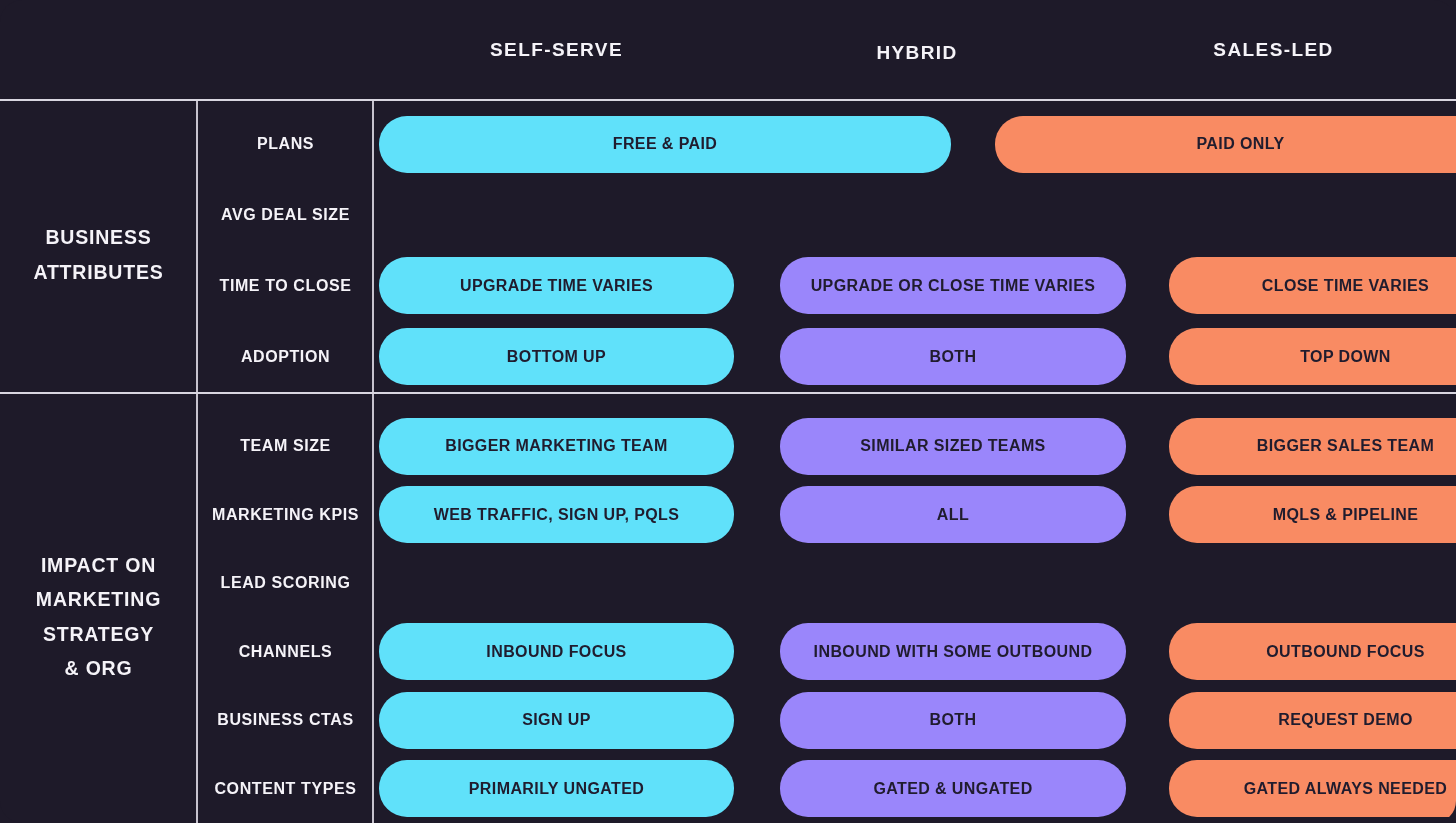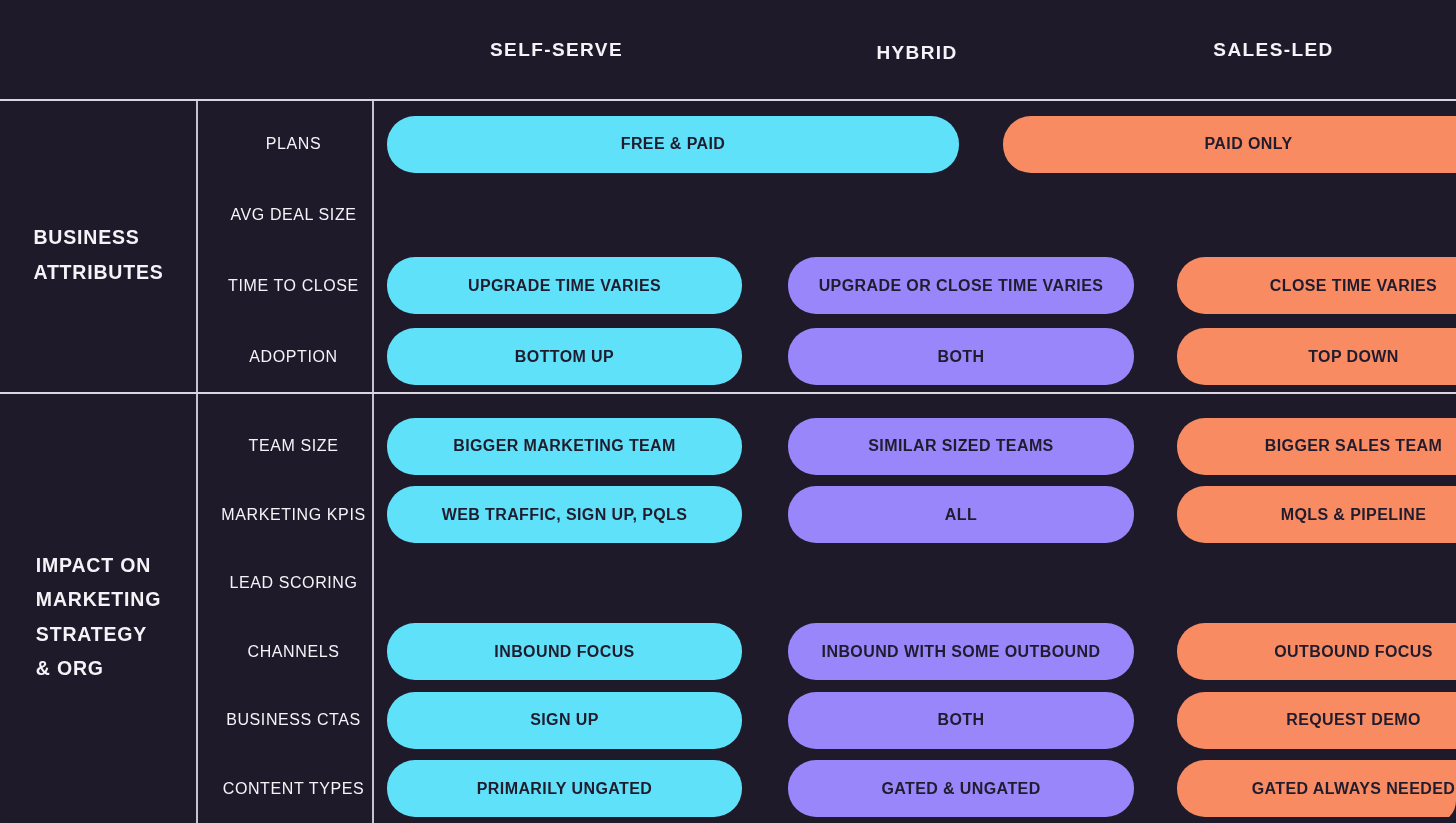--- a/index.html
+++ b/index.html
@@ -40,30 +40,30 @@
   .hcell.c3{width:353px;}
   
   .section{display:flex;box-sizing:border-box;}
   .section.s1{height:291px;}
   .section.s2{height:431px;border-top:2px solid var(--line);}
   .group-cell{
     flex:0 0 197px;display:flex;align-items:center;justify-content:center;
   }
   .group-label{
     color:var(--text-light);font-weight:bold;font-size:19.5px;
-    letter-spacing:.8px;white-space:pre-line;line-height:1.75;margin-top:16px;
+    letter-spacing:.8px;text-align:center;white-space:pre-line;line-height:1.75;margin-top:16px;
   }
   .rows{flex:1;display:flex;flex-direction:column;box-sizing:border-box;}
   .s1 .rows{padding-top:8px;}
   .s2 .rows{padding-top:18px;}
   .row{flex:1;display:flex;align-items:center;}
   .row-label{
     flex:0 0 177px;display:flex;align-items:center;justify-content:center;
-    color:var(--text-light);font-weight:normal;font-size:16px;
-    letter-spacing:.6px;text-align:center;padding:0 6px;box-sizing:border-box;margin-left:8px;
+    color:var(--text-light);font-weight:bold;font-size:16px;
+    letter-spacing:.6px;text-align:center;padding:0 6px;box-sizing:border-box;
   }
   .pills{flex:1;display:flex;align-items:center;padding-left:5px;gap:36px;}
   .pill{
     height:57px;border-radius:28px;box-sizing:border-box;
     display:flex;align-items:center;justify-content:center;
     font-weight:bold;font-size:16px;letter-spacing:.4px;
     color:var(--text-dark);text-align:center;padding:0 10px;
   }
   .pill.cyan{background:var(--cyan);}
   .pill.purple{background:var(--purple);}

